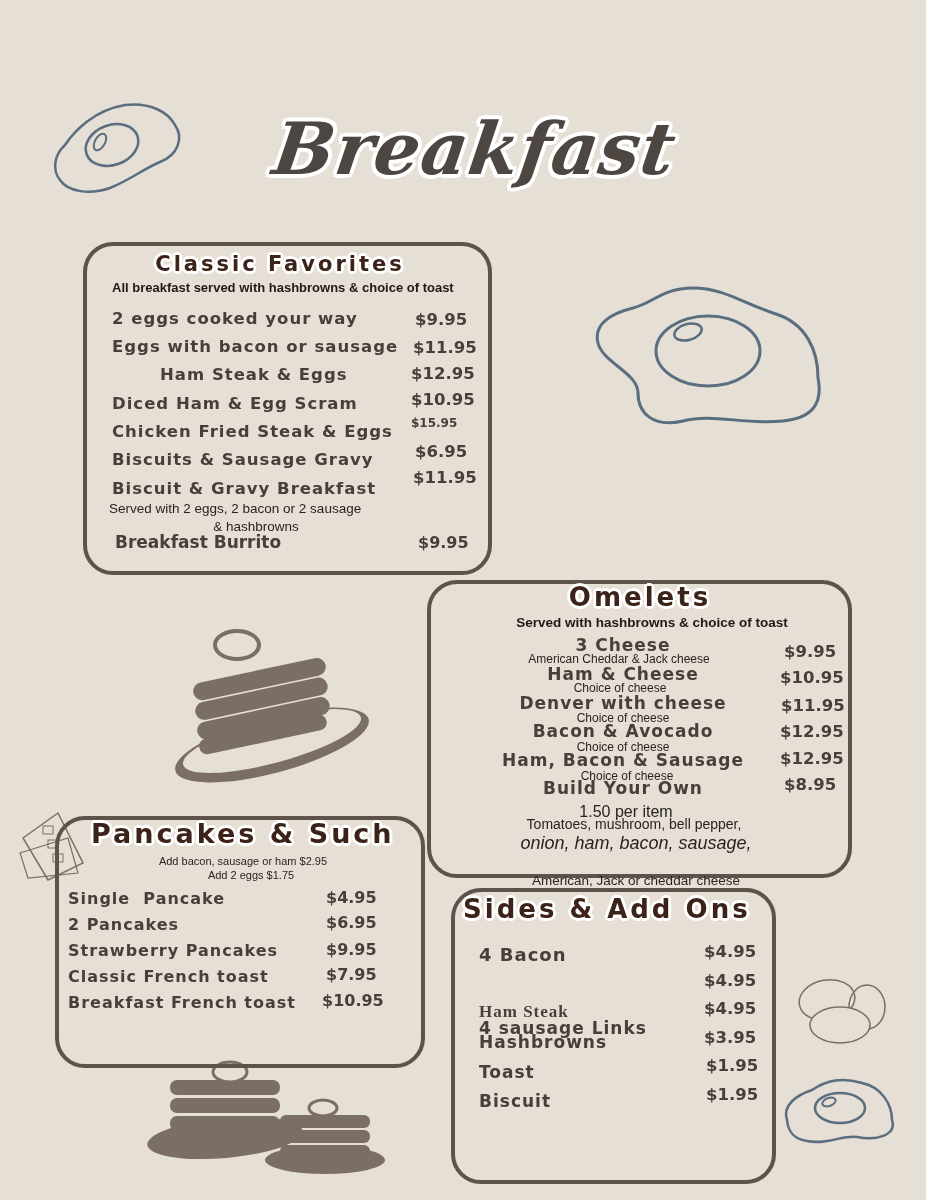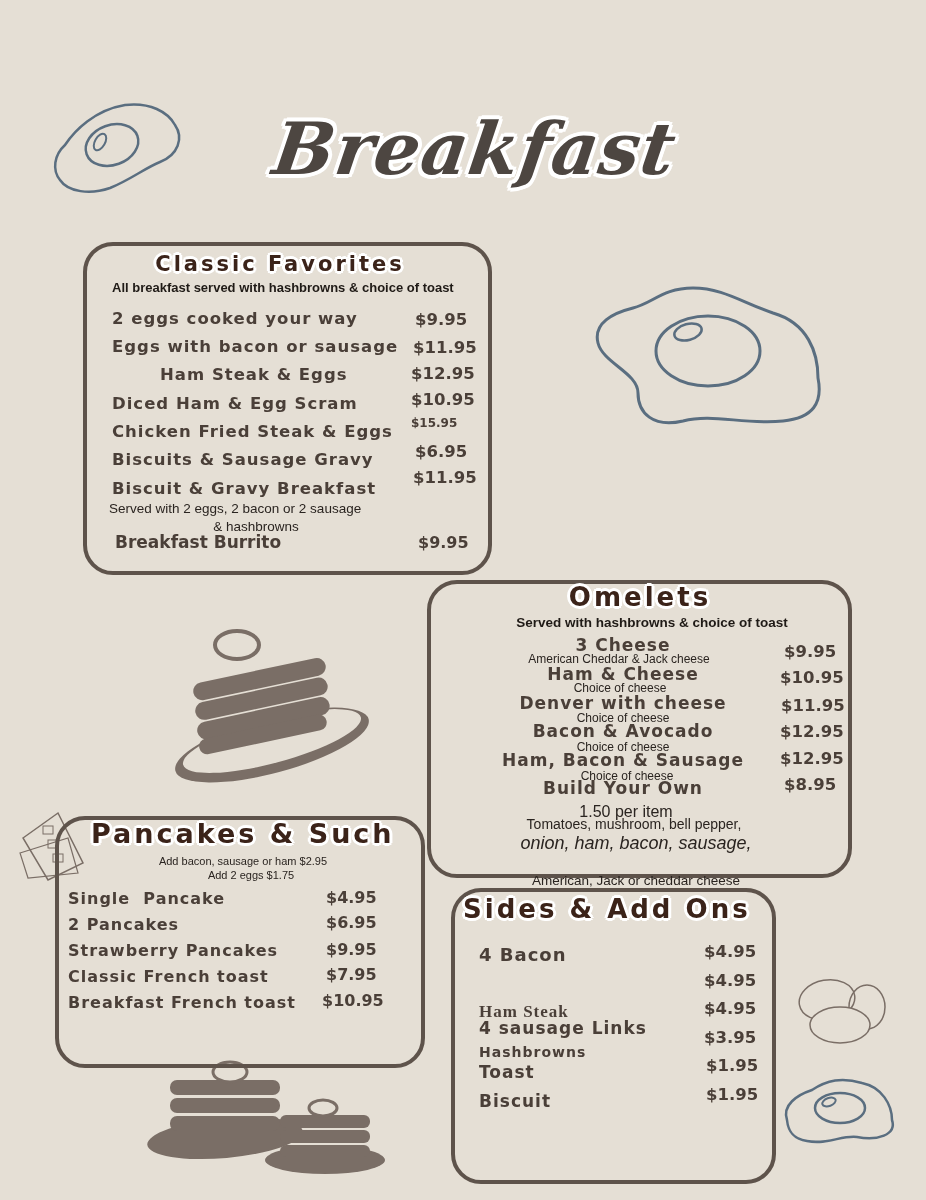--- a/index.html
+++ b/index.html
@@ -151,18 +151,18 @@
 
 <div class="box" style="left:451px;top:888px;width:325px;height:296px;"></div>
 <div class="heading" style="left:463px;top:894px;font-size:26px;">Sides &amp; Add Ons</div>
 
 <div class="item" style="left:479px;top:944px;font-size:18px;">4 Bacon</div>
 <div class="price" style="left:704px;top:942px;font-size:16.5px;">$4.95</div>
 <div class="item" style="left:479px;top:1018px;font-size:17px;">4 sausage Links</div>
 <div class="price" style="left:704px;top:971px;font-size:16.5px;">$4.95</div>
 <div class="item" style="left:479px;top:1002px;font-size:17px;font-family:Liberation Serif, serif;">Ham Steak</div>
 <div class="price" style="left:704px;top:999px;font-size:16.5px;">$4.95</div>
-<div class="item" style="left:479px;top:1032px;font-size:14px;margin-top:12px;">Hashbrowns</div>
+<div class="item" style="left:479px;top:1032px;font-size:17px;">Hashbrowns</div>
 <div class="price" style="left:704px;top:1028px;font-size:16.5px;">$3.95</div>
 <div class="item" style="left:479px;top:1062px;font-size:17px;">Toast</div>
 <div class="price" style="left:706px;top:1056px;font-size:16.5px;">$1.95</div>
 <div class="item" style="left:479px;top:1091px;font-size:17px;">Biscuit</div>
 <div class="price" style="left:706px;top:1085px;font-size:16.5px;">$1.95</div>
 
 </body></html>

